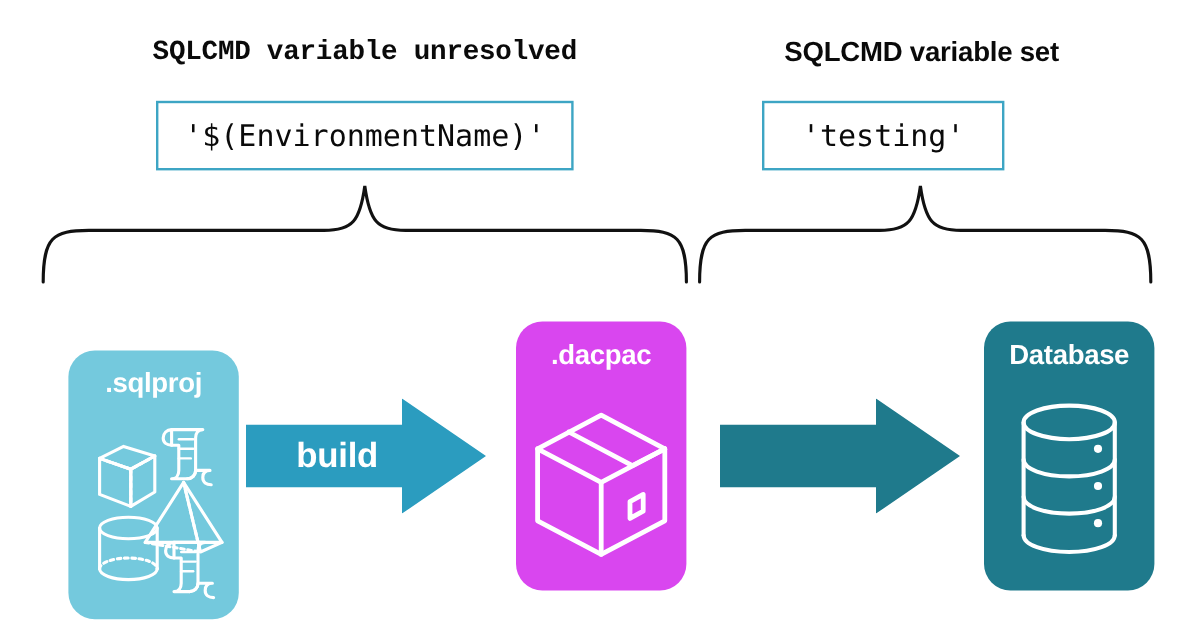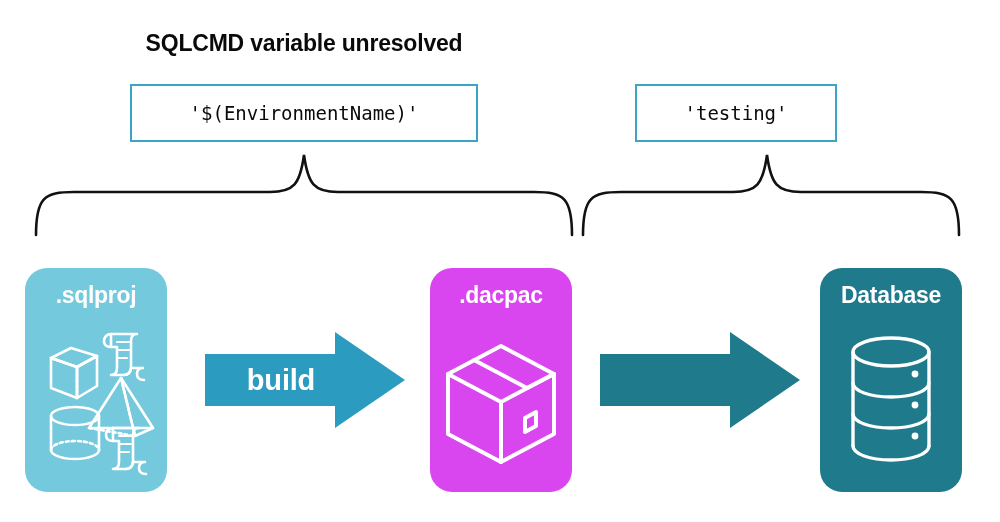--- a/index.html
+++ b/index.html
@@ -22,34 +22,34 @@
   .heading {
     position: absolute;
     font-family: "Liberation Sans", sans-serif;
     font-weight: bold;
     font-size: 23px;
     color: #0a0a0a;
     letter-spacing: -0.2px;
     text-align: center;
     white-space: nowrap;
   }
-  #heading-left  { left: 0;   top: 30px; width: 608px; }
+  #heading-left  { left: 0;   top: 30px; width: 608px; font-family: Liberation Mono, monospace; }
   #heading-right { left: 608px; top: 30px; width: 320px; }
 
   
   .code-box {
     position: absolute;
     box-sizing: border-box;
     background: #ffffff;
     border: 2px solid #3da5c4;
     display: flex;
     align-items: center;
     justify-content: center;
     font-family: "DejaVu Sans Mono", "Liberation Mono", monospace;
-    font-size: 19px;
+    font-size: 25px;
     color: #0a0a0a;
     letter-spacing: 0px;
   }
   #code-box-left  { left: 130px; top: 84px; width: 348px; height: 58px; }
   #code-box-right { left: 635px; top: 84px; width: 202px; height: 58px; }
 
   
   #brace-layer { position: absolute; left: 0; top: 140px; width: 1000px; height: 110px; }
 
   
@@ -73,21 +73,21 @@
     color: #ffffff;
     letter-spacing: -0.3px;
   }
   .stage-art {
     position: absolute;
     left: 0;
     top: 44px;
     width: 100%;
     height: 180px;
   }
-  #box-sqlproj  { left: 25px;  background: #74c9dd; }
+  #box-sqlproj  { left: 57px;  background: #74c9dd; margin-top: 24px; }
   #box-dacpac   { left: 430px; background: #d946ef; }
   #box-database { left: 820px; background: #1f7a8c; }
 
   
   .arrow-wrap { position: absolute; top: 332px; width: 200px; height: 96px; }
   #arrow-build  { left: 205px; }
   #arrow-deploy { left: 600px; }
   .arrow-label {
     position: absolute;
     top: 0; left: 0;
@@ -104,20 +104,21 @@
     pointer-events: none;
   }
 </style>
 </head>
 <body>
 
 <div id="canvas">
 
   <div class="heading" id="heading-left">SQLCMD variable unresolved</div>
 
+  <div class="heading" id="heading-right">SQLCMD variable set</div>
 
   <div class="code-box" id="code-box-left">'$(EnvironmentName)'</div>
 
   <div class="code-box" id="code-box-right">'testing'</div>
 
   <div id="brace-layer">
     <svg width="1000" height="110" viewBox="0 0 1000 110" aria-hidden="true">
 
       <path d="M 36 95
                C 36 58, 44 52, 74 52

